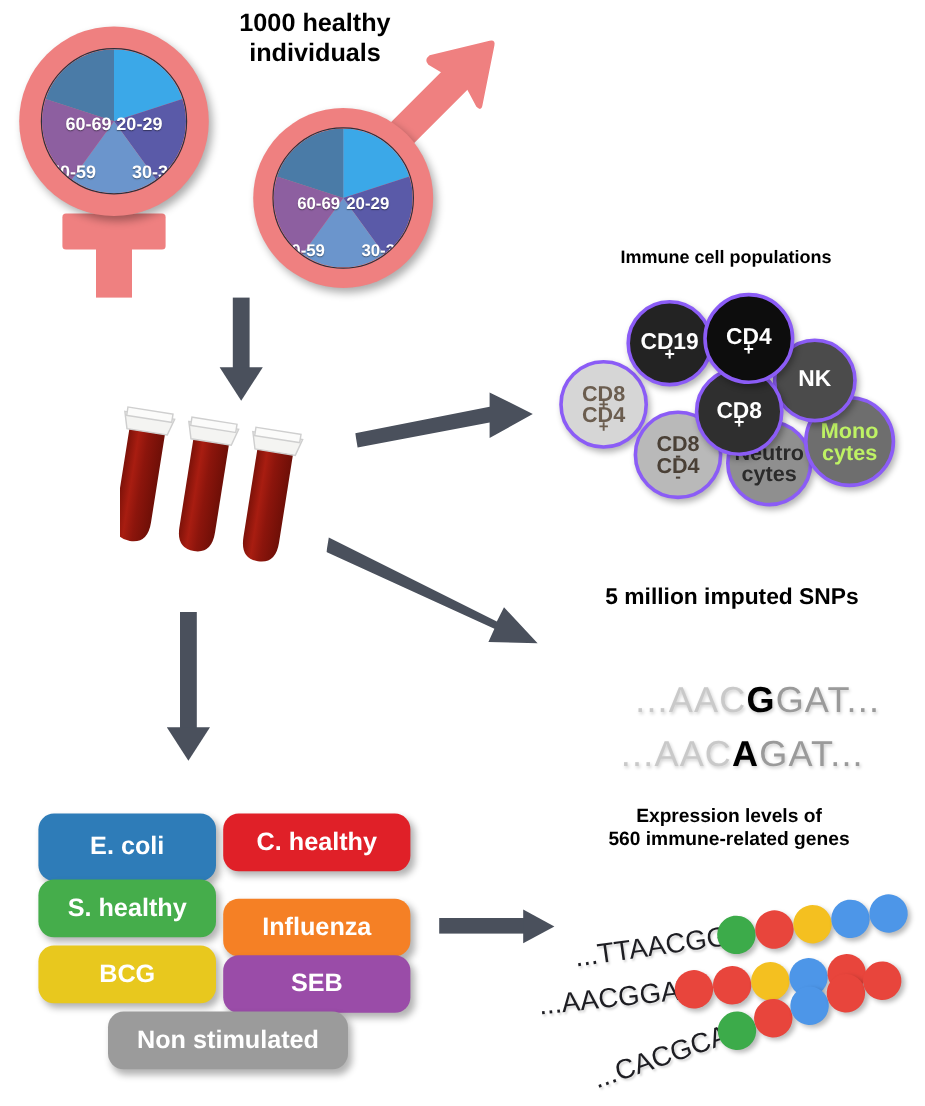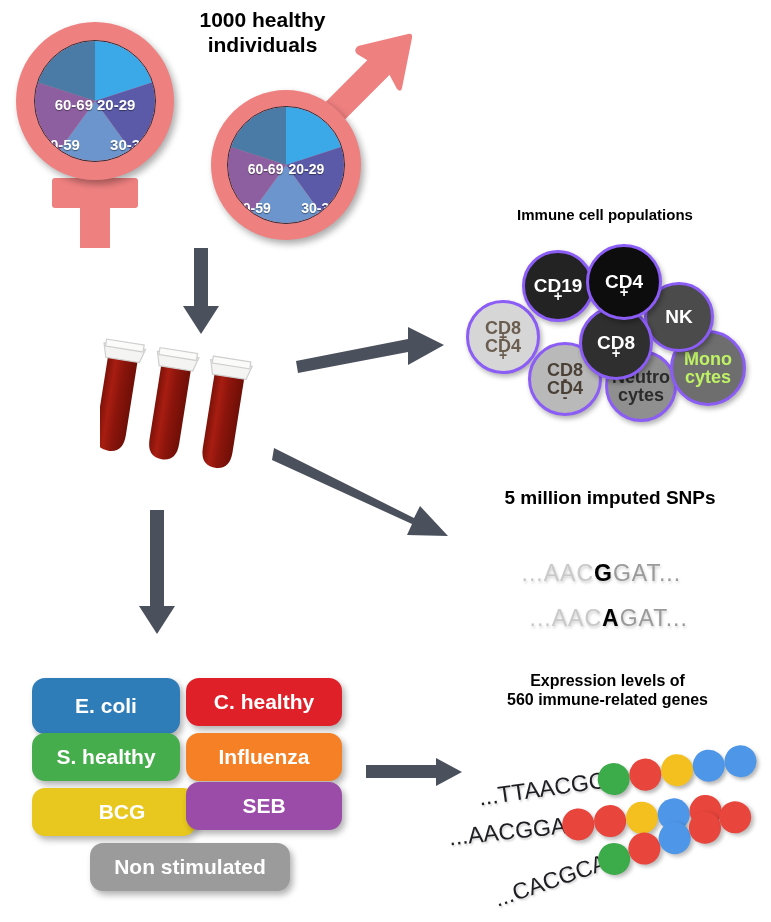--- a/index.html
+++ b/index.html
@@ -69,21 +69,21 @@
     line-height:1.02;
     box-shadow:2px 3px 5px rgba(0,0,0,.30);
   }
   .cell span{display:block;}
   .sup{font-size:.78em;vertical-align:super;line-height:0;}
 
   
   .seq{
     position:absolute;
     font-family:"Liberation Sans", sans-serif;
-    font-size:23px;letter-spacing:1px;white-space:pre;
+    font-size:30px;letter-spacing:1px;white-space:pre;
     color:#b9b9b9;
     text-shadow:1px 2px 3px rgba(0,0,0,.20);
   }
   .seq .dim{color:#c9c9c9;}
   .seq .mid{color:#9a9a9a;}
   .seq .hit{color:#000;font-weight:bold;}
 
   
   .pill{
     position:absolute;border-radius:13px;
@@ -266,41 +266,41 @@
           <span id="txt-cd4">CD4<span class="sup">+</span></span>
         </div>
     </div>
   </div>
 
   <div class="abs heading" id="title-snps">5 million imputed SNPs</div>
 
   <div class="seq" id="snp-seq-1" style="left:492px;top:533px;">
     <span class="dim">...AAC</span><span class="hit">G</span><span class="mid">GAT...</span>
   </div>
-  <div class="seq" id="snp-seq-2" style="left:500px;top:578px;">
+  <div class="seq" id="snp-seq-2" style="left:480px;top:578px;">
     <span class="dim">...AAC</span><span class="hit">A</span><span class="mid">GAT...</span>
   </div>
 
   <div class="abs" id="stimuli-panel" style="left:32px;top:678px;width:310px;height:215px;">
     <div class="pill" style="left:0px;top:0px;width:148px;height:56px;background:#2e7cb8;">
       <span>E. coli</span>
     </div>
     <div class="pill" style="left:154px;top:0px;width:156px;height:48px;background:#e02028;">
       <span>C. healthy</span>
     </div>
     <div class="pill" style="left:0px;top:55px;width:148px;height:48px;background:#45ad4b;">
       <span>S. healthy</span>
     </div>
-    <div class="pill" style="left:154px;top:55px;width:156px;height:48px;background:#f58025;">
+    <div class="pill" style="left:154px;top:71px;width:156px;height:48px;background:#f58025;">
       <span>Influenza</span>
     </div>
-    <div class="pill" style="left:0px;top:110px;width:148px;height:48px;background:#e8c81e;padding-left:16px;">
+    <div class="pill" style="left:0px;top:110px;width:148px;height:48px;background:#e8c81e;">
       <span>BCG</span>
     </div>
-    <div class="pill" style="left:154px;top:104px;width:156px;height:48px;background:#9a4ca8;text-align:right;">
+    <div class="pill" style="left:154px;top:118px;width:156px;height:48px;background:#9a4ca8;text-align:right;">
       <span>SEB</span>
     </div>
     <div class="pill" style="left:58px;top:165px;width:200px;height:48px;background:#9b9b9b;">
       <span>Non stimulated</span>
     </div>
   </div>
 
   <div>
     <div class="arrow-line" style="left:366px;top:765px;width:74px;height:13px;"></div>
     <div class="arrow-head" style="left:436px;top:758px;

